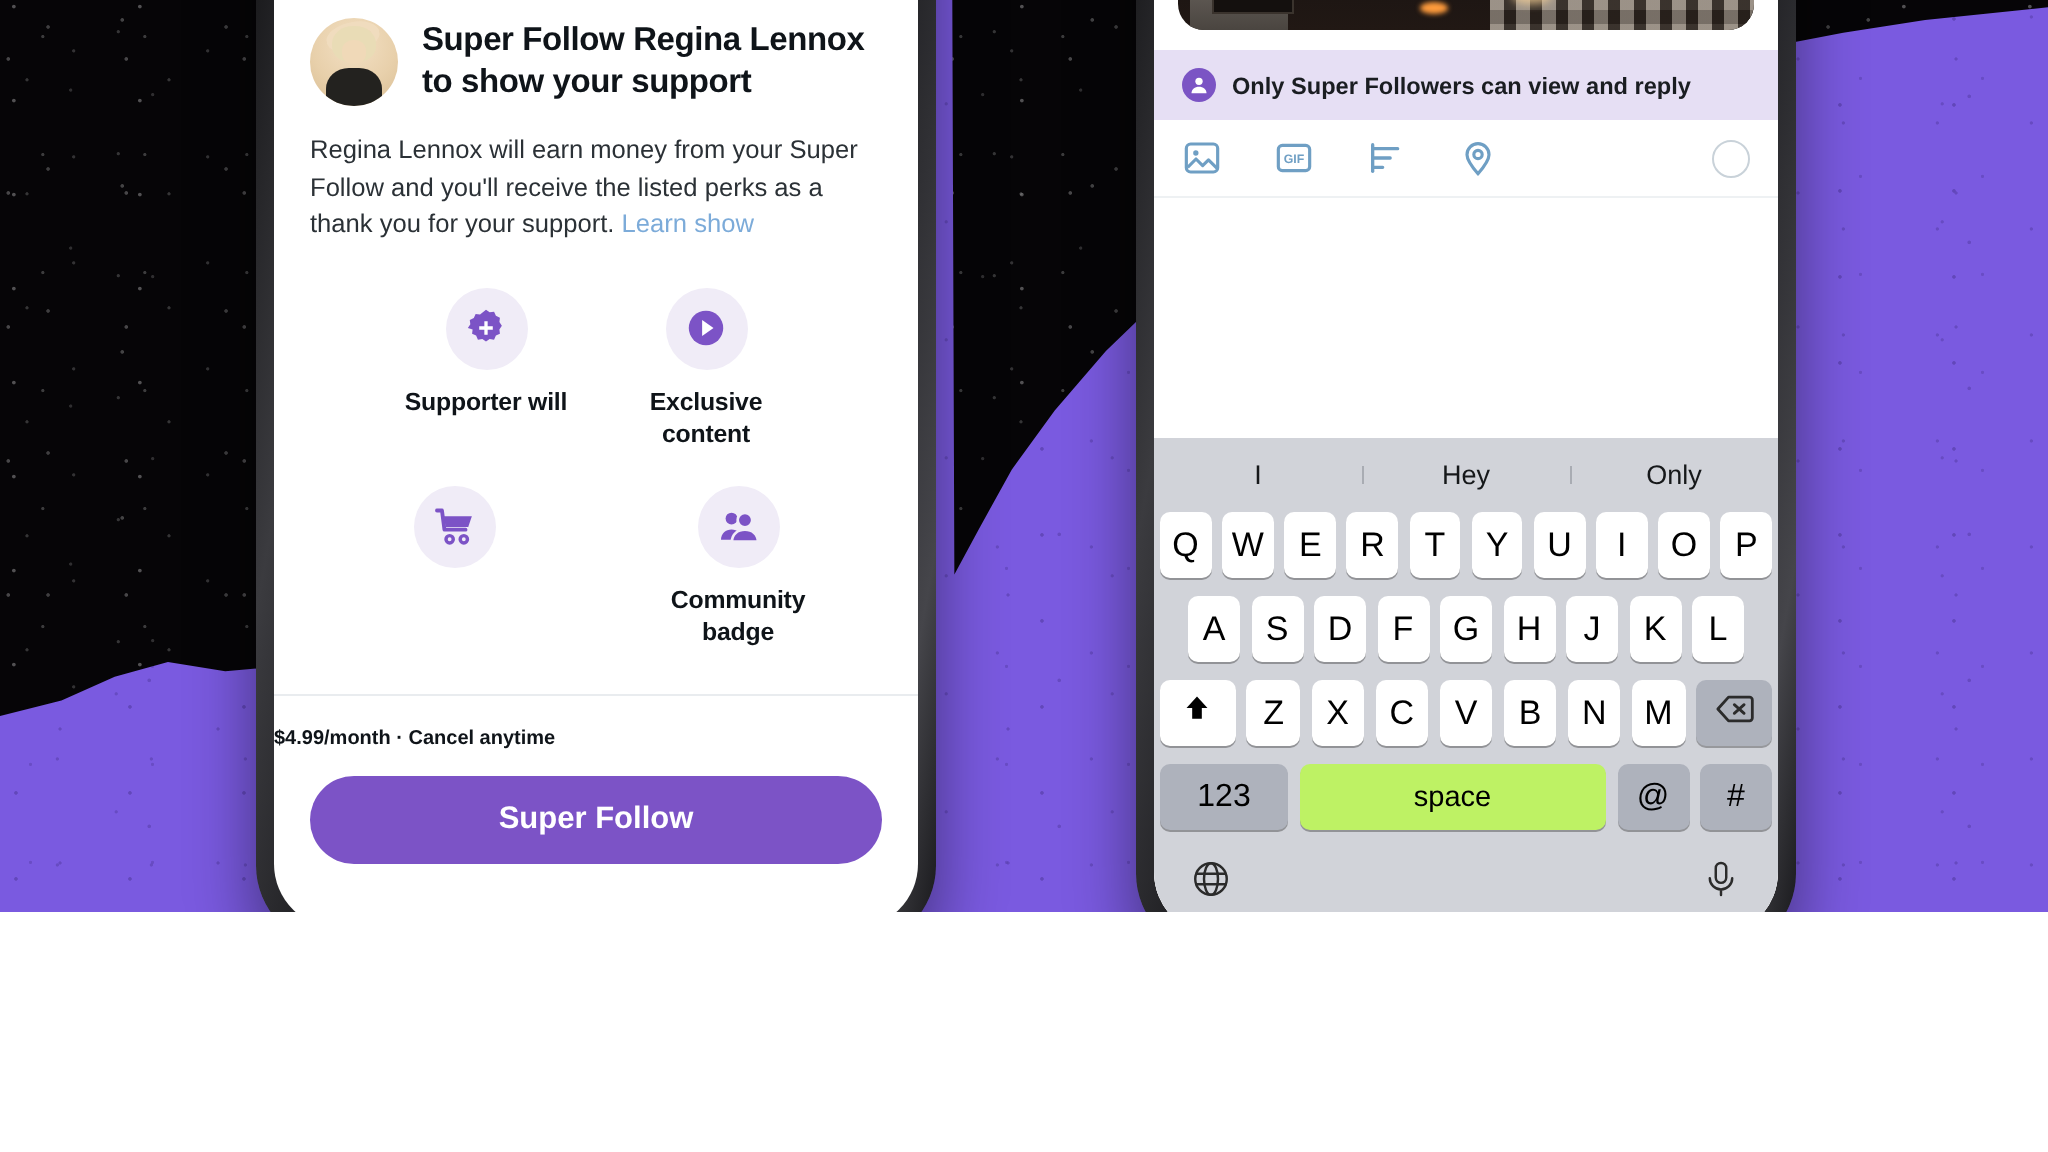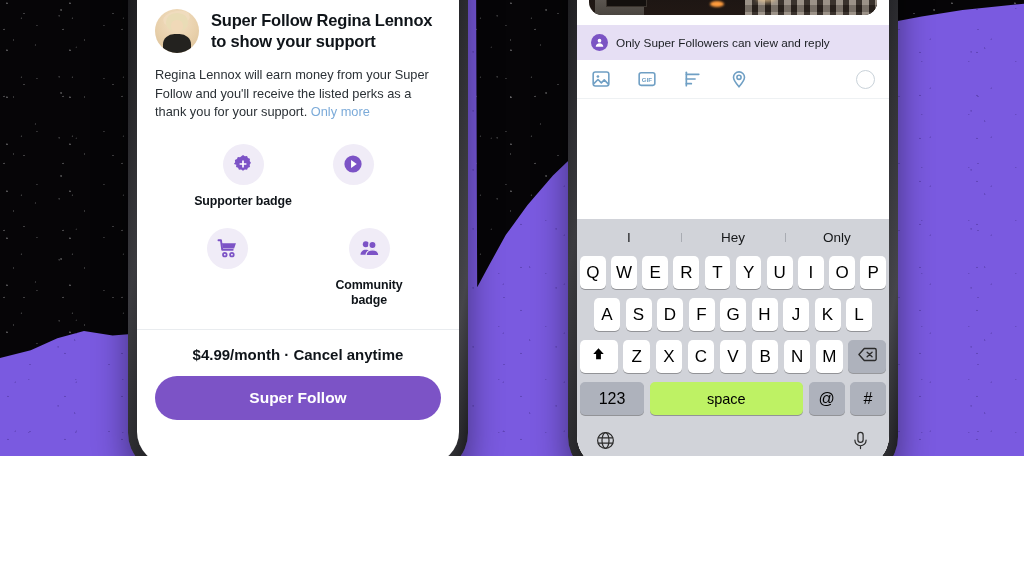--- a/index.html
+++ b/index.html
@@ -191,30 +191,30 @@
     font-weight: 700;
     color: #0f1419;
     text-align: center;
     line-height: 1.28;
     letter-spacing: -.1px;
   }
 
   .sf-foot { margin-top: auto; }
   .sf-divider { height: 1px; background: #e9ecef; margin: 0 0 0 0; }
   .sf-price {
-    text-align: center;
-    font-size: 15px;
+    text-align: left;
+    font-size: 10px;
     font-weight: 700;
     color: #0f1419;
     padding: 16px 0 13px 0;
   }
   .sf-cta {
     display: block;
     width: calc(100% - 36px);
-    margin: 0 18px 44px 18px;
+    margin: 0 18px 32px 18px;
     border: 0;
     border-radius: 999px;
     background: #7c53c6;
     color: #fff;
     font-family: inherit;
     font-size: 15.5px;
     font-weight: 700;
     padding: 13px 0;
     cursor: pointer;
   }
@@ -261,21 +261,21 @@
     gap: 8px;
     padding: 9px 14px;
   }
   .cp-notice-ico {
     width: 17px; height: 17px;
     border-radius: 50%;
     background: #7b54c4;
     display: flex; align-items: center; justify-content: center;
     flex: 0 0 17px;
   }
-  .cp-notice-text { font-size: 11.8px; color: #1a1d21; }
+  .cp-notice-text { font-size: 11.8px; color: #1a1d21; font-weight: bold; }
 
   .cp-toolbar {
     display: flex;
     align-items: center;
     padding: 9px 14px;
     background: #fff;
     border-bottom: 1px solid #eef1f3;
   }
   .cp-tool { margin-right: 26px; display: flex; }
   .cp-counter {
@@ -364,45 +364,46 @@
             <div class="av-arm"></div>
             <div class="av-hair"></div>
             <div class="av-face"></div>
             <div class="av-body"></div>
           </div>
           <div class="sf-title">Super Follow Regina Lennox to show your support</div>
         </div>
 
         <div class="sf-desc">
           <span>Regina Lennox will earn money from your Super Follow and you'll receive the listed perks as a thank you for your support.</span>
-          <span class="sf-link">Only more</span>
+          <span class="sf-link">Learn show</span>
         </div>
 
         <div class="sf-perks">
 
           <div class="perk-row row-1">
 
             <div class="perk">
               <span class="perk-ico">
                 <svg width="22" height="22" viewBox="0 0 24 24" aria-hidden="true">
                   <path fill="#7c53c6" d="M12 2.1l2 1.35 2.4-.3 1 2.2 2.2 1-.3 2.4 1.35 2-1.35 2 .3 2.4-2.2 1-1 2.2-2.4-.3-2 1.35-2-1.35-2.4.3-1-2.2-2.2-1 .3-2.4L2.1 12l1.35-2-.3-2.4 2.2-1 1-2.2 2.4.3z"></path>
                   <path fill="#ffffff" d="M11.1 8.3h1.8v2.8h2.8v1.8h-2.8v2.8h-1.8v-2.8H8.3v-1.8h2.8z"></path>
                 </svg>
               </span>
-              <span class="perk-label">Supporter badge</span>
+              <span class="perk-label">Supporter will</span>
             </div>
 
 
             <div class="perk">
               <span class="perk-ico">
                 <svg width="22" height="22" viewBox="0 0 24 24" aria-hidden="true">
                   <circle cx="12" cy="12" r="9.4" fill="#7c53c6"></circle>
                   <path fill="#ffffff" d="M9.9 7.7l6.2 4.3-6.2 4.3z"></path>
                 </svg>
               </span>
+              <span class="perk-label">Exclusive content</span>
             </div>
 
           </div>
 
           <div class="perk-row row-2">
 
             <div class="perk">
               <span class="perk-ico">
                 <svg width="23" height="23" viewBox="0 0 24 24" aria-hidden="true">
                   <path fill="none" stroke="#7c53c6" stroke-width="2" stroke-linecap="round" stroke-linejoin="round" d="M2.6 3.4h2.6l1.3 10h11"></path>

